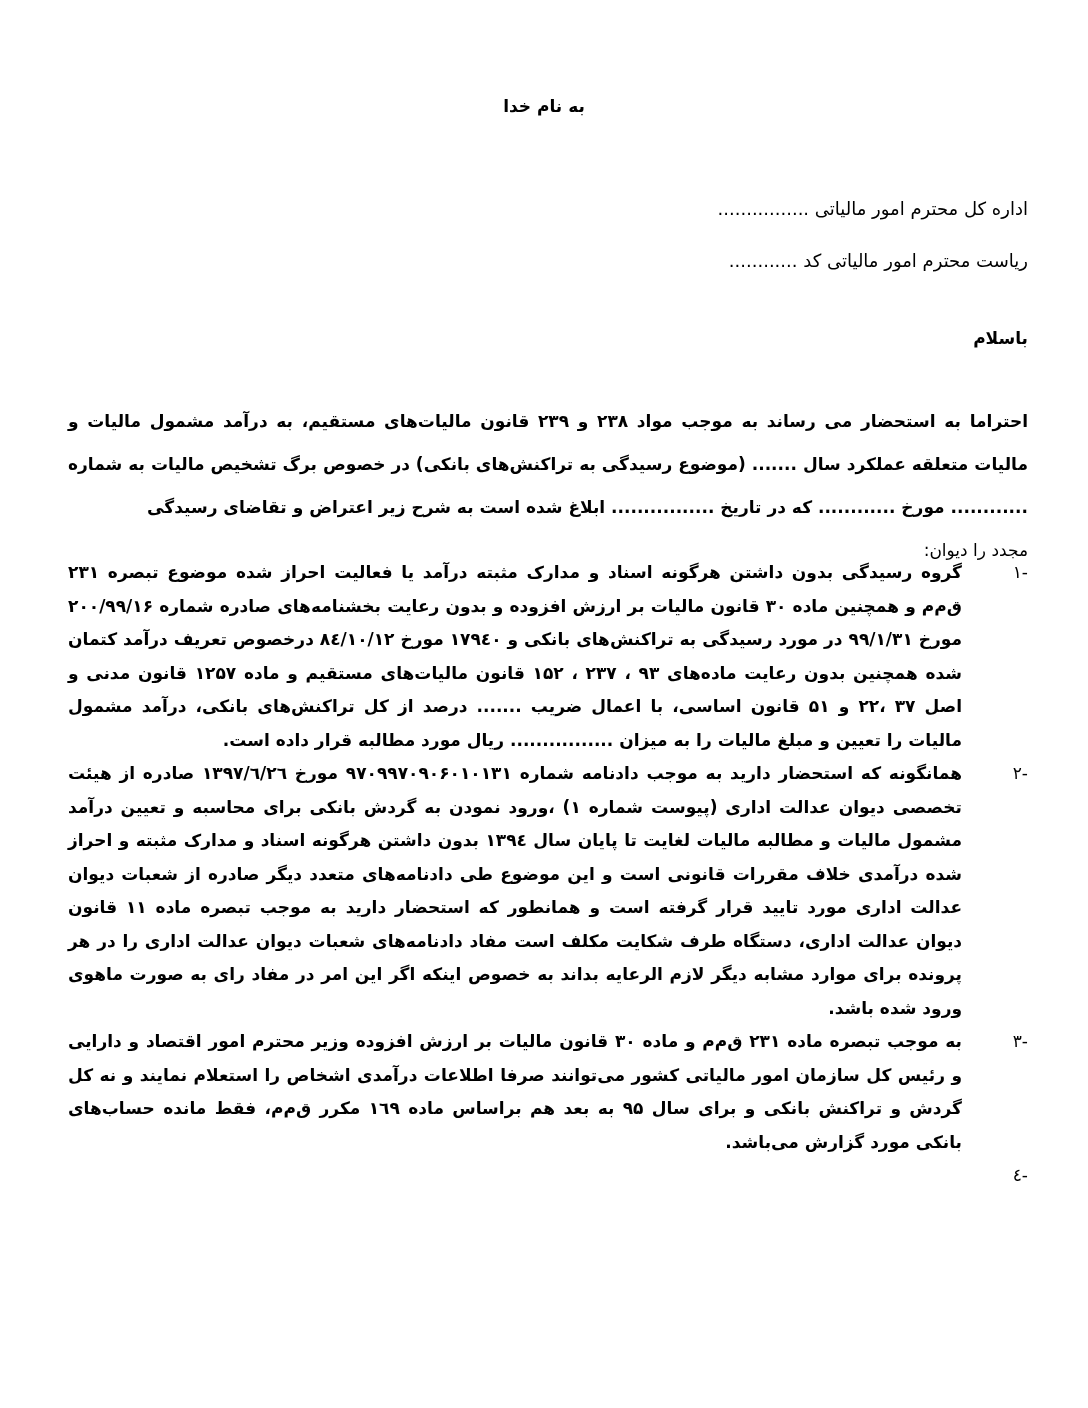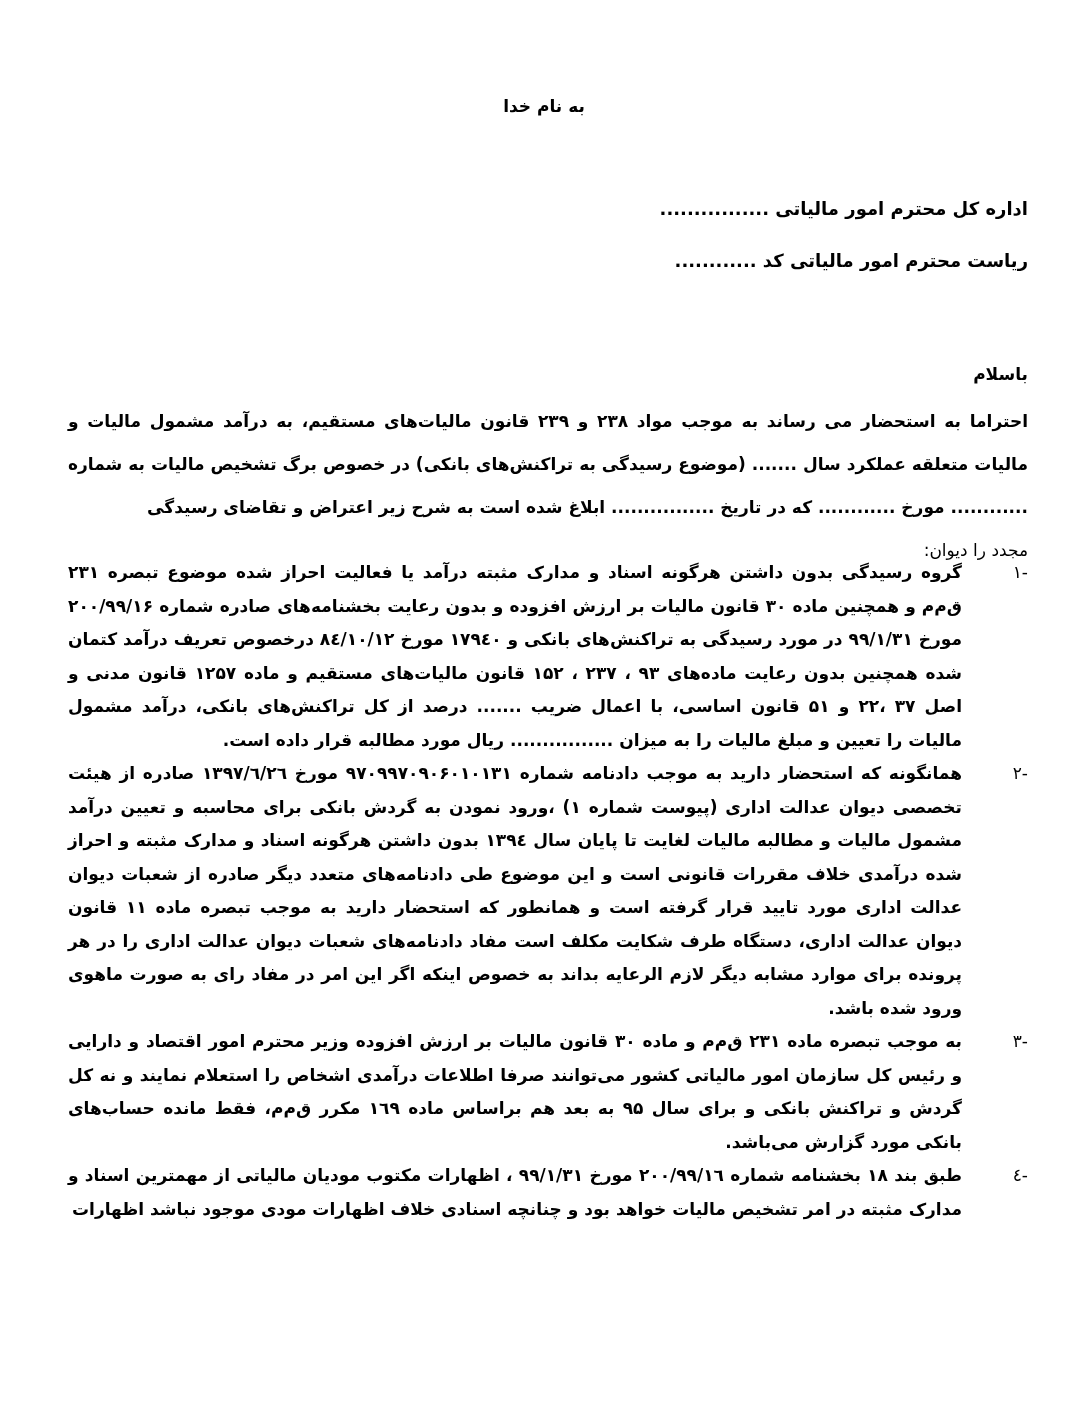--- a/index.html
+++ b/index.html
@@ -1,24 +1,24 @@
 <!DOCTYPE html>
 <html><head>
 <meta charset="utf-8">
 <style>
   html, body { margin:0; padding:0; background:#ffffff; }
   body { width:1088px; height:1408px; position:relative; overflow:hidden;
          font-family:"DejaVu Sans", sans-serif; color:#000; }
   .page { position:absolute; left:0; top:4px; width:1088px; height:1032px; direction:rtl; }
   .title { position:absolute; top:92px; left:0; width:1088px; text-align:center;
            font-size:17px; font-weight:bold; }
-  .addr { position:absolute; right:60px; font-size:18px; font-weight:bold; text-align:left; white-space:nowrap; }
+  .addr { position:absolute; right:60px; font-size:18px; font-weight:normal; text-align:left; white-space:nowrap; }
   .addr1 { top:194px; }
   .addr2 { top:246px;margin-left:31px; }
-  .greet { position:absolute; right:60px; top:324px; font-size:17px; font-weight:bold;margin-top:36px; }
+  .greet { position:absolute; right:60px; top:324px; font-size:17px; font-weight:bold; }
   .intro { position:absolute; right:60px; left:68px; top:396px; font-size:17px; line-height:43px;
            font-weight:bold; text-align:justify; text-align-last:right; }
   .intro .last { font-weight:normal; }
   .items { position:absolute; right:60px; left:68px; top:552px; margin:0; padding:0; list-style:none; }
   .item { position:relative; padding-right:66px; font-size:17px; line-height:33.5px; font-weight:bold;
           text-align:justify; text-align-last:right; margin-bottom:0; }
   .item .num { position:absolute; right:0; top:0; font-weight:normal; }
 </style>
 </head>
 <body>
@@ -45,16 +45,15 @@
     <li class="item">
       <span class="num">-۲</span>
       <span>همانگونه که استحضار دارید به موجب دادنامه شماره ۹۷۰۹۹۷۰۹۰۶۰۱۰۱۳۱ مورخ ۱۳۹۷/٦/۲٦ صادره از هیئت تخصصی دیوان عدالت اداری (پیوست شماره ۱) ،ورود نمودن به گردش بانکی برای محاسبه و تعیین درآمد مشمول مالیات و مطالبه مالیات لغایت تا پایان سال ۱۳۹٤ بدون داشتن هرگونه اسناد و مدارک مثبته و احراز شده درآمدی خلاف مقررات قانونی است و این موضوع طی دادنامه‌های متعدد دیگر صادره از شعبات دیوان عدالت اداری مورد تایید قرار گرفته است و همانطور که استحضار دارید به موجب تبصره ماده ۱۱ قانون دیوان عدالت اداری، دستگاه طرف شکایت مکلف است مفاد دادنامه‌های شعبات دیوان عدالت اداری را در هر پرونده برای  موارد مشابه دیگر لازم الرعایه بداند به خصوص اینکه اگر این امر در مفاد رای به صورت ماهوی ورود شده باشد.</span>
     </li>
     <li class="item">
       <span class="num">-۳</span>
       <span>به موجب تبصره ماده ۲۳۱ ق‌م‌م و ماده ۳۰ قانون مالیات بر ارزش افزوده وزیر محترم امور اقتصاد و دارایی و رئیس کل سازمان امور مالیاتی کشور می‌توانند صرفا اطلاعات درآمدی اشخاص را استعلام نمایند و نه کل گردش و تراکنش بانکی و برای سال ۹۵ به بعد هم براساس ماده ۱٦۹ مکرر ق‌م‌م، فقط مانده حساب‌های بانکی مورد گزارش می‌باشد.</span>
     </li>
     <li class="item">
       <span class="num">-٤</span>
-      <span>طبق بند ۱۸ بخشنامه شماره ۲۰۰/۹۹/۱٦ مورخ ۹۹/۱/۳۱ ، اظهارات مکتوب مودیان مالیاتی از مهمترین اسناد و مدارک مثبته در امر تشخیص مالیات خواهد بود و چنانچه اسنادی خلاف اظهارات مودی موجود نباشد اظهارات</span>
     </li>
   </ol>
 </div>
 
 </body></html>

